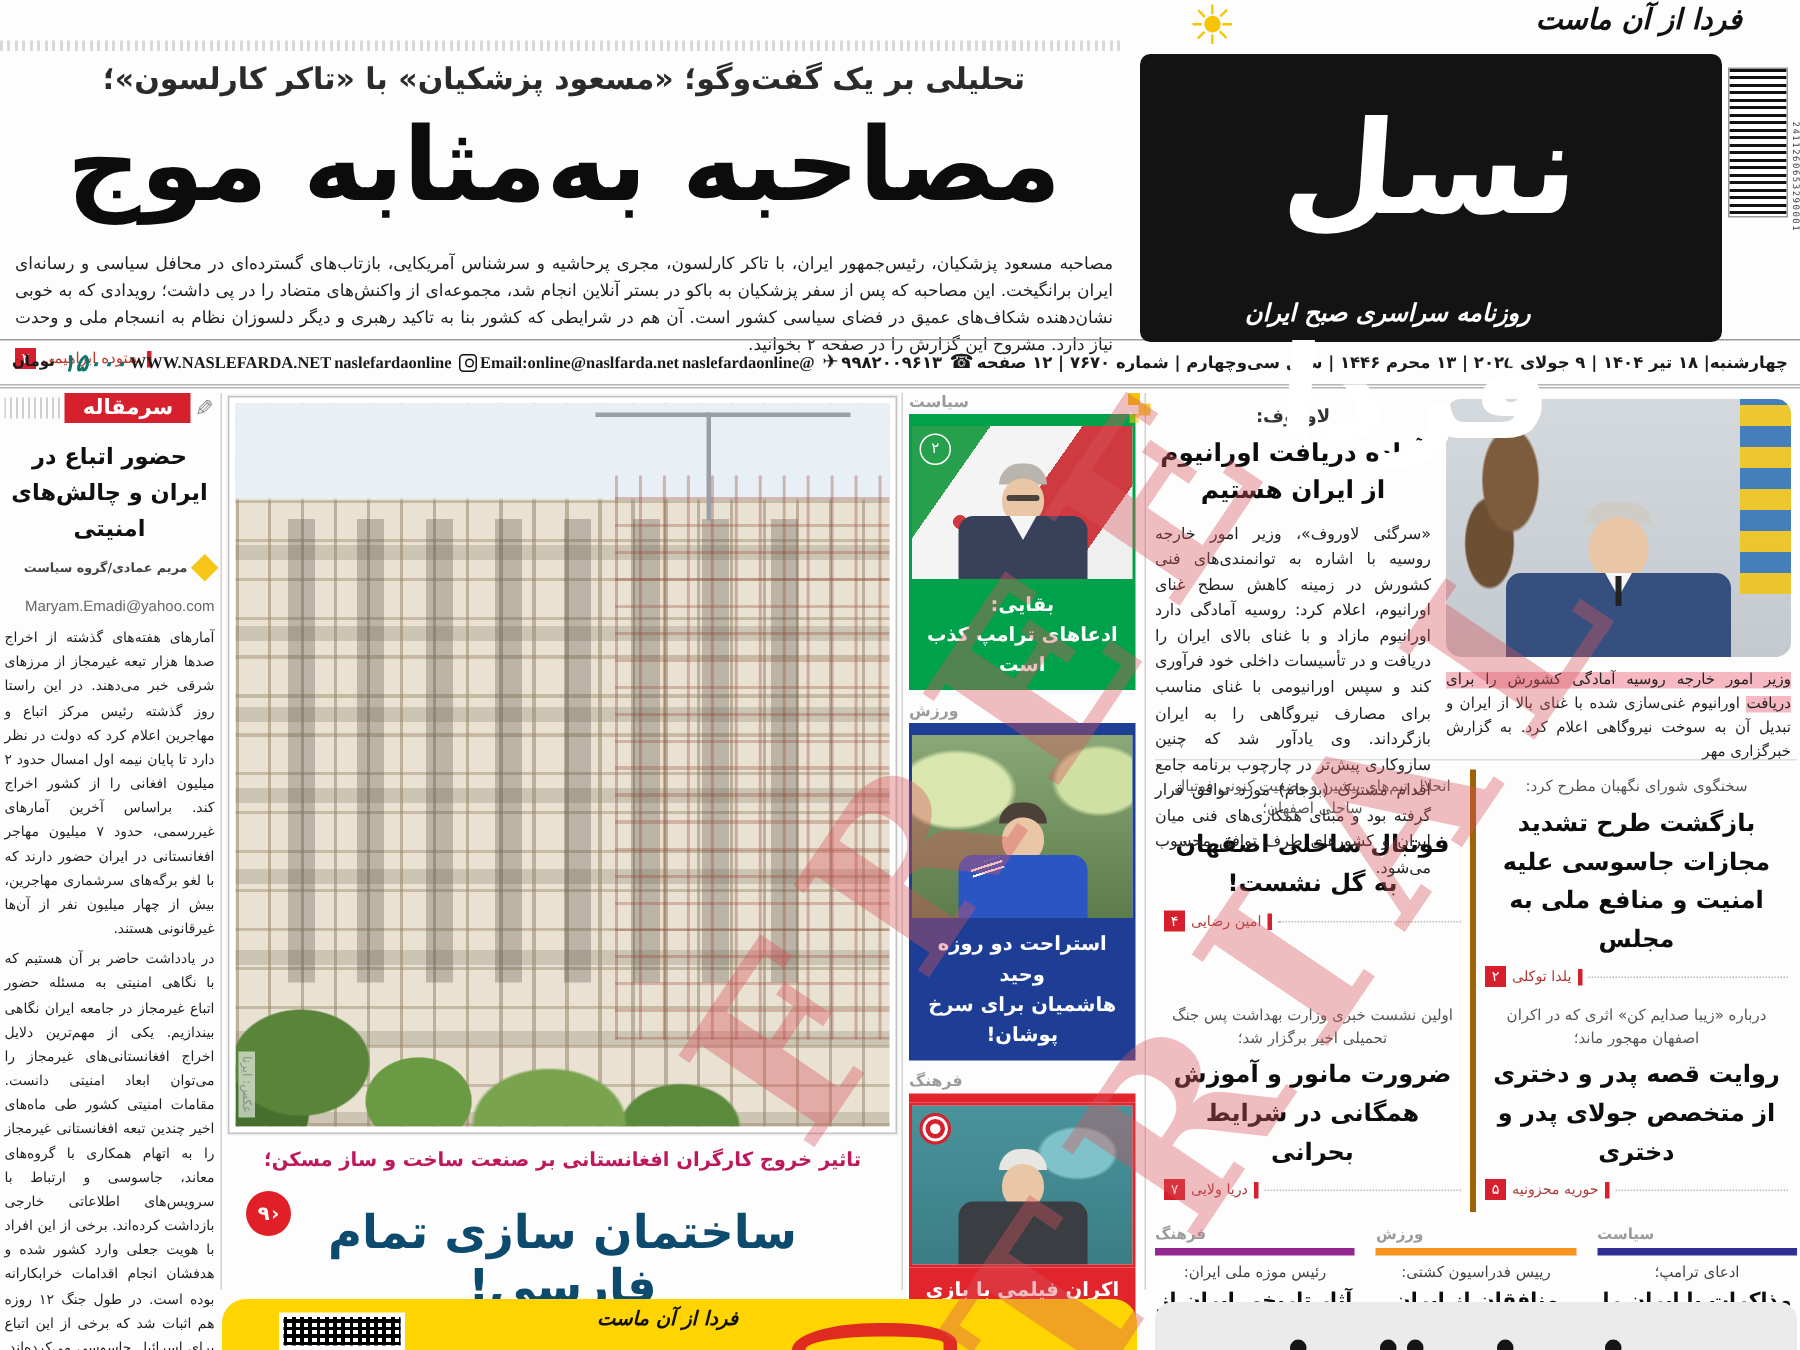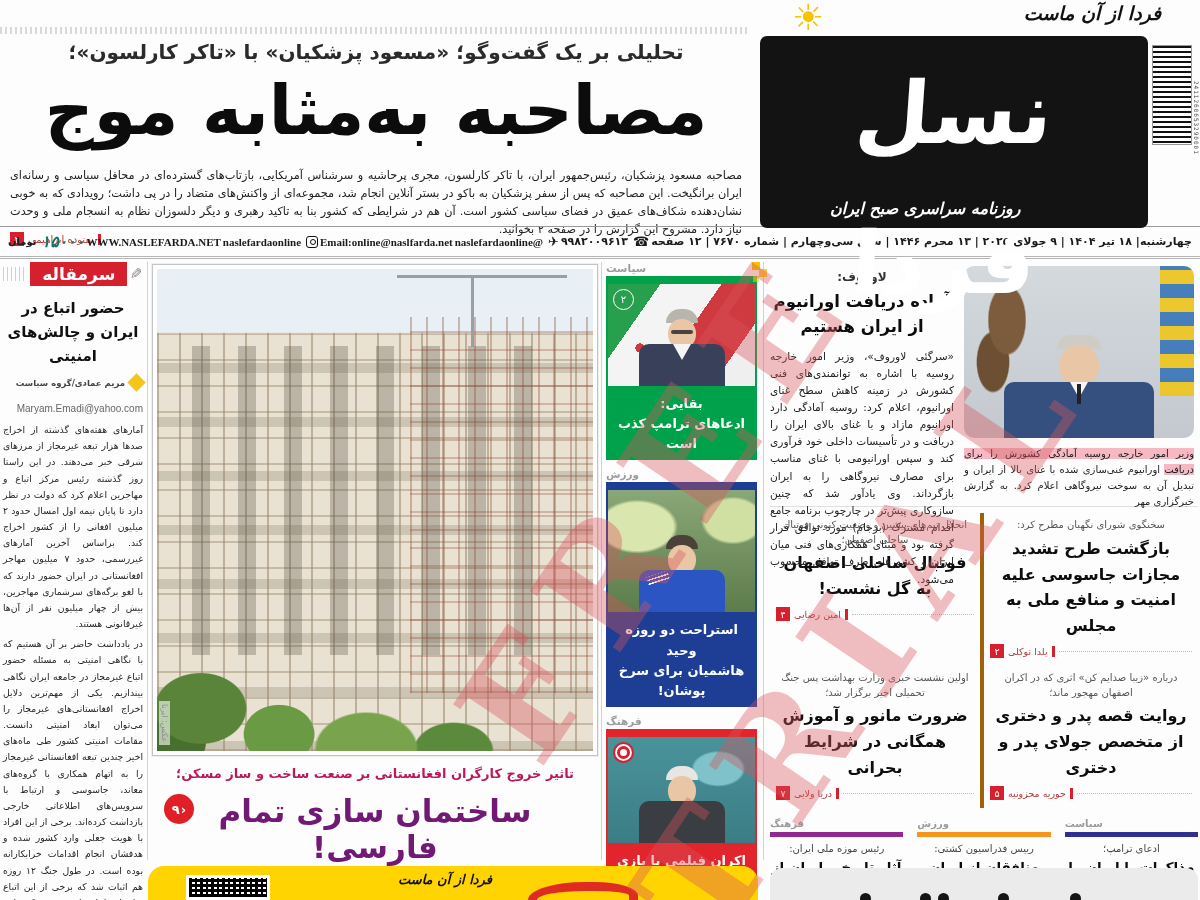--- a/index.html
+++ b/index.html
@@ -52,21 +52,21 @@
   .price .val { color:#0f766e; font-size:16px; font-weight:800; font-style:italic; }
   .price .unit { font-size:10px; }
 
   
   .vline { position:absolute; top:262px; width:1px; height:598px; background:#d2d2d2; }
 
   
   .editorial { position:absolute; left:3px; top:262px; width:140px; }
   .ed-header { display:flex; align-items:center; gap:3px; }
   .ed-pencil { font-size:15px; color:#8a8a8a; transform:scaleX(-1); }
-  .ed-label { background:#d6202d; color:#fff; font-size:17px; font-weight:bold; padding:2px 12px; }
+  .ed-label { background:#d6202d; color:#fff; font-size:14px; font-weight:bold; padding:2px 12px; }
   .ed-hatch { flex:1; height:14px;
     background:repeating-linear-gradient(90deg,#cfcfcf 0 1px, transparent 1px 4px); }
   .ed-title { text-align:center; font-size:15px; font-weight:800; color:#101010;
     line-height:1.6; margin-top:10px; }
   .ed-byrow { display:flex; align-items:center; gap:5px; margin-top:8px; }
   .ed-diamond { width:13px; height:13px; background:#f5c518; transform:rotate(45deg); flex:none; }
   .ed-author { font-size:8.5px; color:#444; font-weight:bold; }
   .ed-mail { font-size:10px; color:#666; font-family:"Liberation Sans", sans-serif; margin-top:14px; }
   .ed-body { margin-top:8px; font-size:9.3px; line-height:1.74; text-align:justify; color:#1f1f1f; }
   .ed-body p + p { margin-top:4px; }
@@ -93,21 +93,21 @@
     background:
       radial-gradient(75px 58px at 10% 62%, #59843a 60%, transparent 62%),
       radial-gradient(58px 48px at 28% 85%, #6a9a44 60%, transparent 62%),
       radial-gradient(66px 52px at 2% 92%, #47702f 60%, transparent 62%),
       radial-gradient(90px 64px at 48% 98%, #7aa34e 55%, transparent 58%),
       radial-gradient(70px 50px at 68% 100%, #5c8a3c 55%, transparent 58%); }
   .photo-credit { position:absolute; left:2px; bottom:6px; writing-mode:vertical-rl;
     font-size:8px; color:#8d8d8d; background:rgba(255,255,255,.6); padding:3px 1px; }
   .photo-caption { position:relative; text-align:center; padding-top:10px; }
   .pc-kicker { font-size:13px; font-weight:bold; color:#be185d; }
-  .pc-headline { font-size:31px; font-weight:800; color:#701a75; margin-top:12px; }
+  .pc-headline { font-size:31px; font-weight:800; color:#0c4a6e; margin-top:23px; }
   .page-circle { position:absolute; left:12px; top:38px; width:30px; height:30px; border-radius:50%;
     background:#e01f26; color:#fff; display:flex; align-items:center; justify-content:center;
     font-size:13px; font-weight:bold; gap:1px; }
 
   
   .midcol { position:absolute; left:606px; top:262px; width:151px; }
   .card { margin-bottom:8px; }
   .card-label { font-size:10.5px; color:#9b9b9b; text-align:left; font-weight:bold; margin-bottom:2px; }
   .card-bar { height:6px; }
   .card-photo { position:relative; overflow:hidden; }

